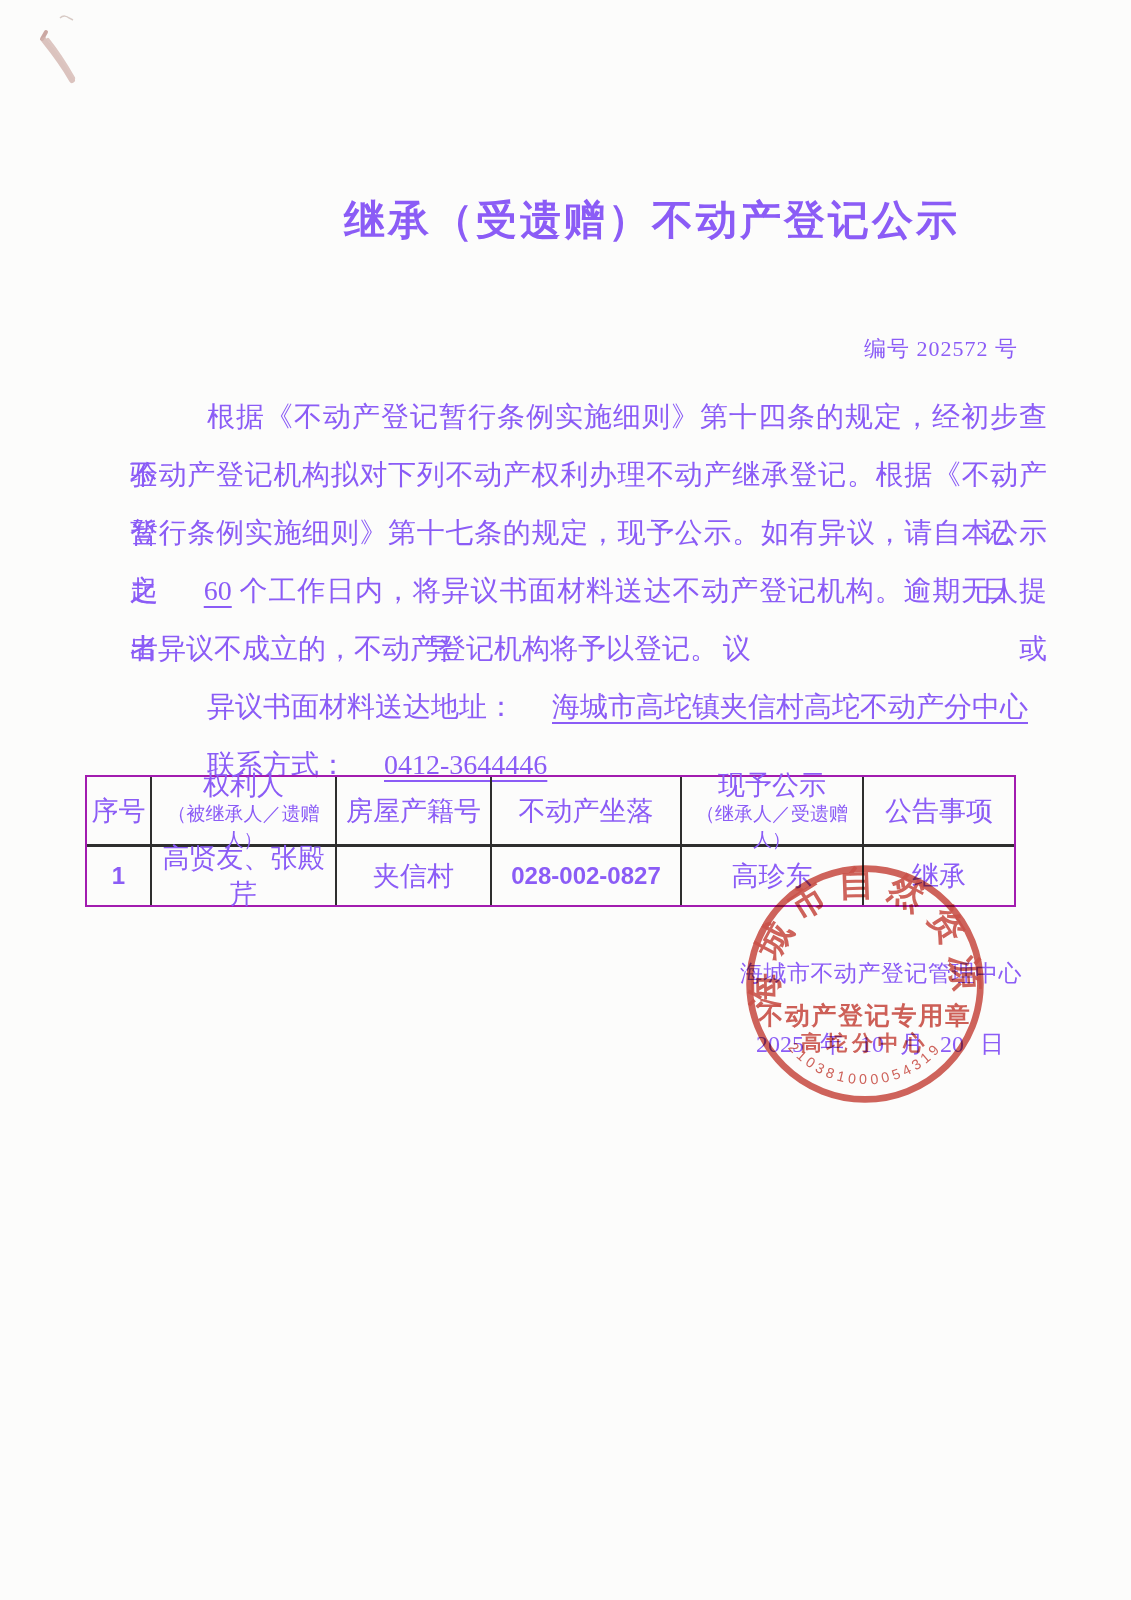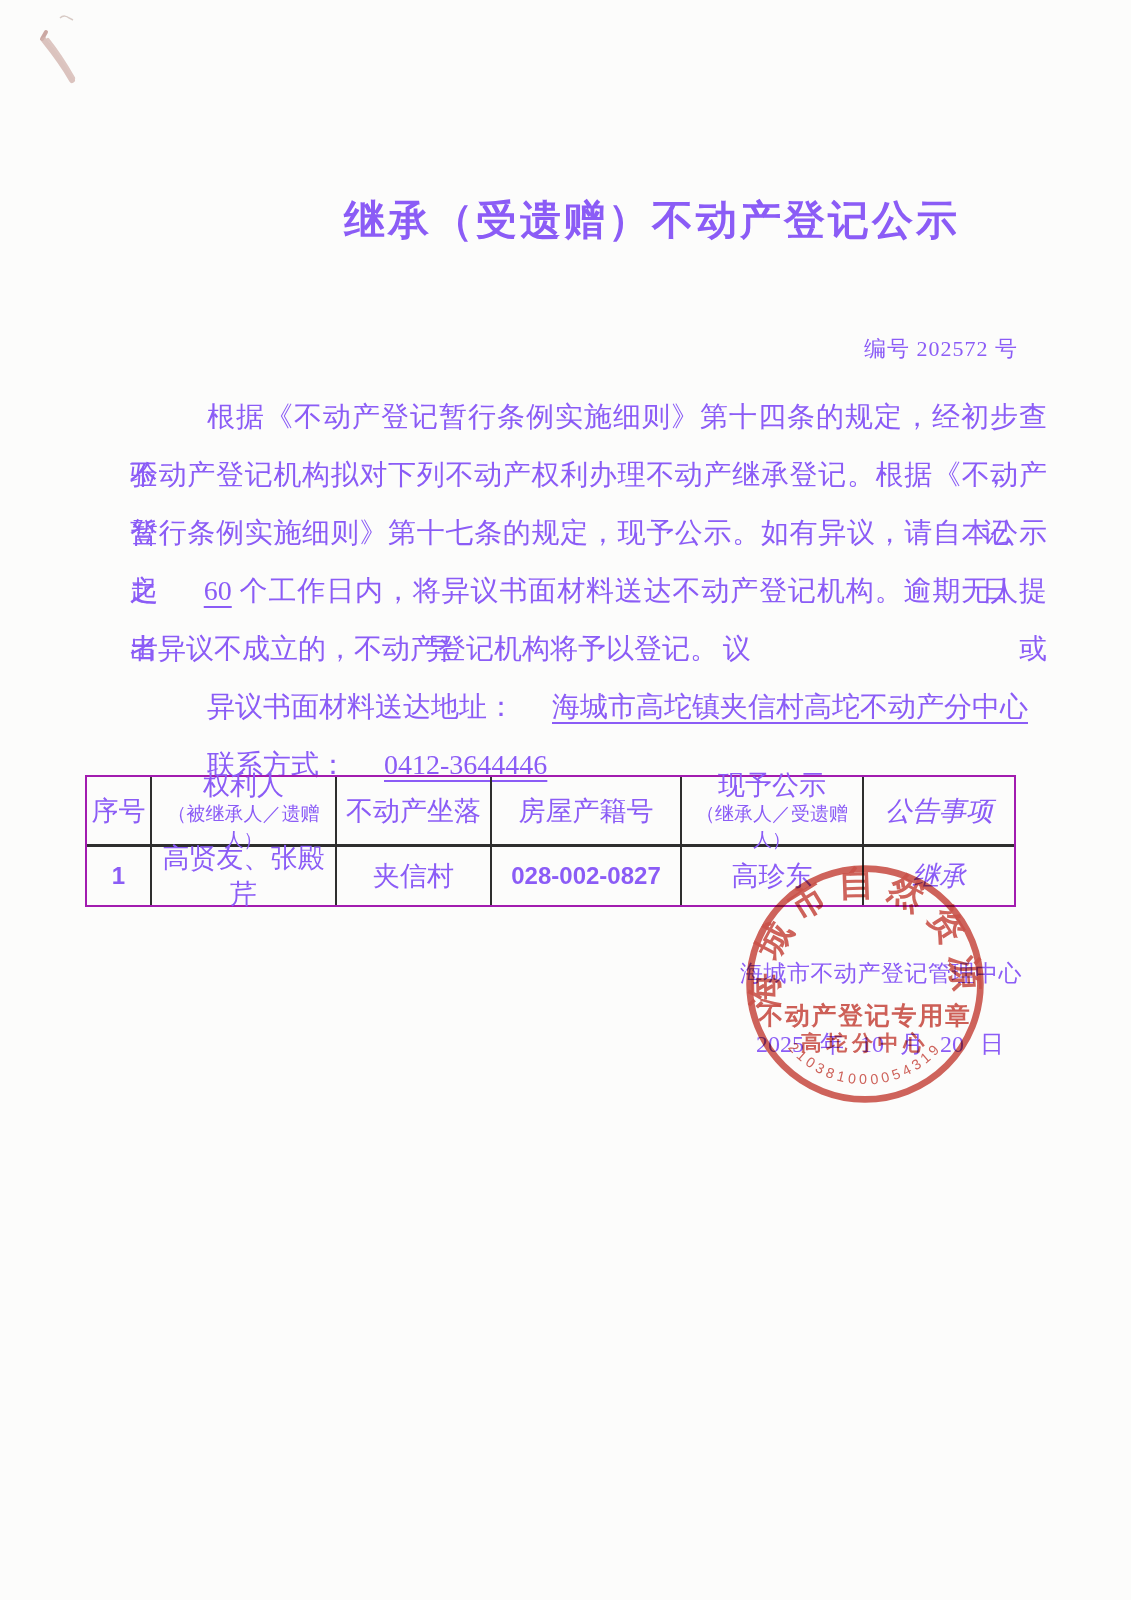--- a/index.html
+++ b/index.html
@@ -38,21 +38,21 @@
     grid-template-columns:65px 185px 155px 190px 182px 150px;
     grid-template-rows:70px 58px;
     border:2px solid #a21caf;
     background:transparent;
   }
   .cell{
     border-right:2px solid #2e2e2e;
     display:flex; flex-direction:column; align-items:center; justify-content:center;
     text-align:center;
   }
-  .cell:nth-child(6n){ border-right:none;font-style:italic; }
+  .cell:nth-child(6n){ border-right:none; }
   .th{ border-bottom:3px solid #2e2e2e; }
   .th-main{ font-size:27px; line-height:32px; }
   .th-sub{ font-size:19px; line-height:26px; }
   .td{ font-size:27px; }
   .num{ font-family:"Liberation Sans","DejaVu Sans",sans-serif; font-weight:600; font-size:24px; }
   
   .sig-org{
     position:absolute; top:958px; left:740px;
     font-size:23px; letter-spacing:0.5px;
   }
@@ -98,25 +98,25 @@
   <div class="reg-table">
     <div class="cell th">
       <div class="th-main">序号</div>
       <div class="th-sub"></div>
     </div>
     <div class="cell th">
       <div class="th-main">权利人</div>
       <div class="th-sub">（被继承人／遗赠人）</div>
     </div>
     <div class="cell th">
-      <div class="th-main">不动产坐落</div>
+      <div class="th-main">房屋产籍号</div>
       <div class="th-sub"></div>
     </div>
     <div class="cell th">
-      <div class="th-main">房屋产籍号</div>
+      <div class="th-main">不动产坐落</div>
       <div class="th-sub"></div>
     </div>
     <div class="cell th">
       <div class="th-main">现予公示</div>
       <div class="th-sub">（继承人／受遗赠人）</div>
     </div>
     <div class="cell th">
       <div class="th-main">公告事项</div>
       <div class="th-sub"></div>
     </div>

